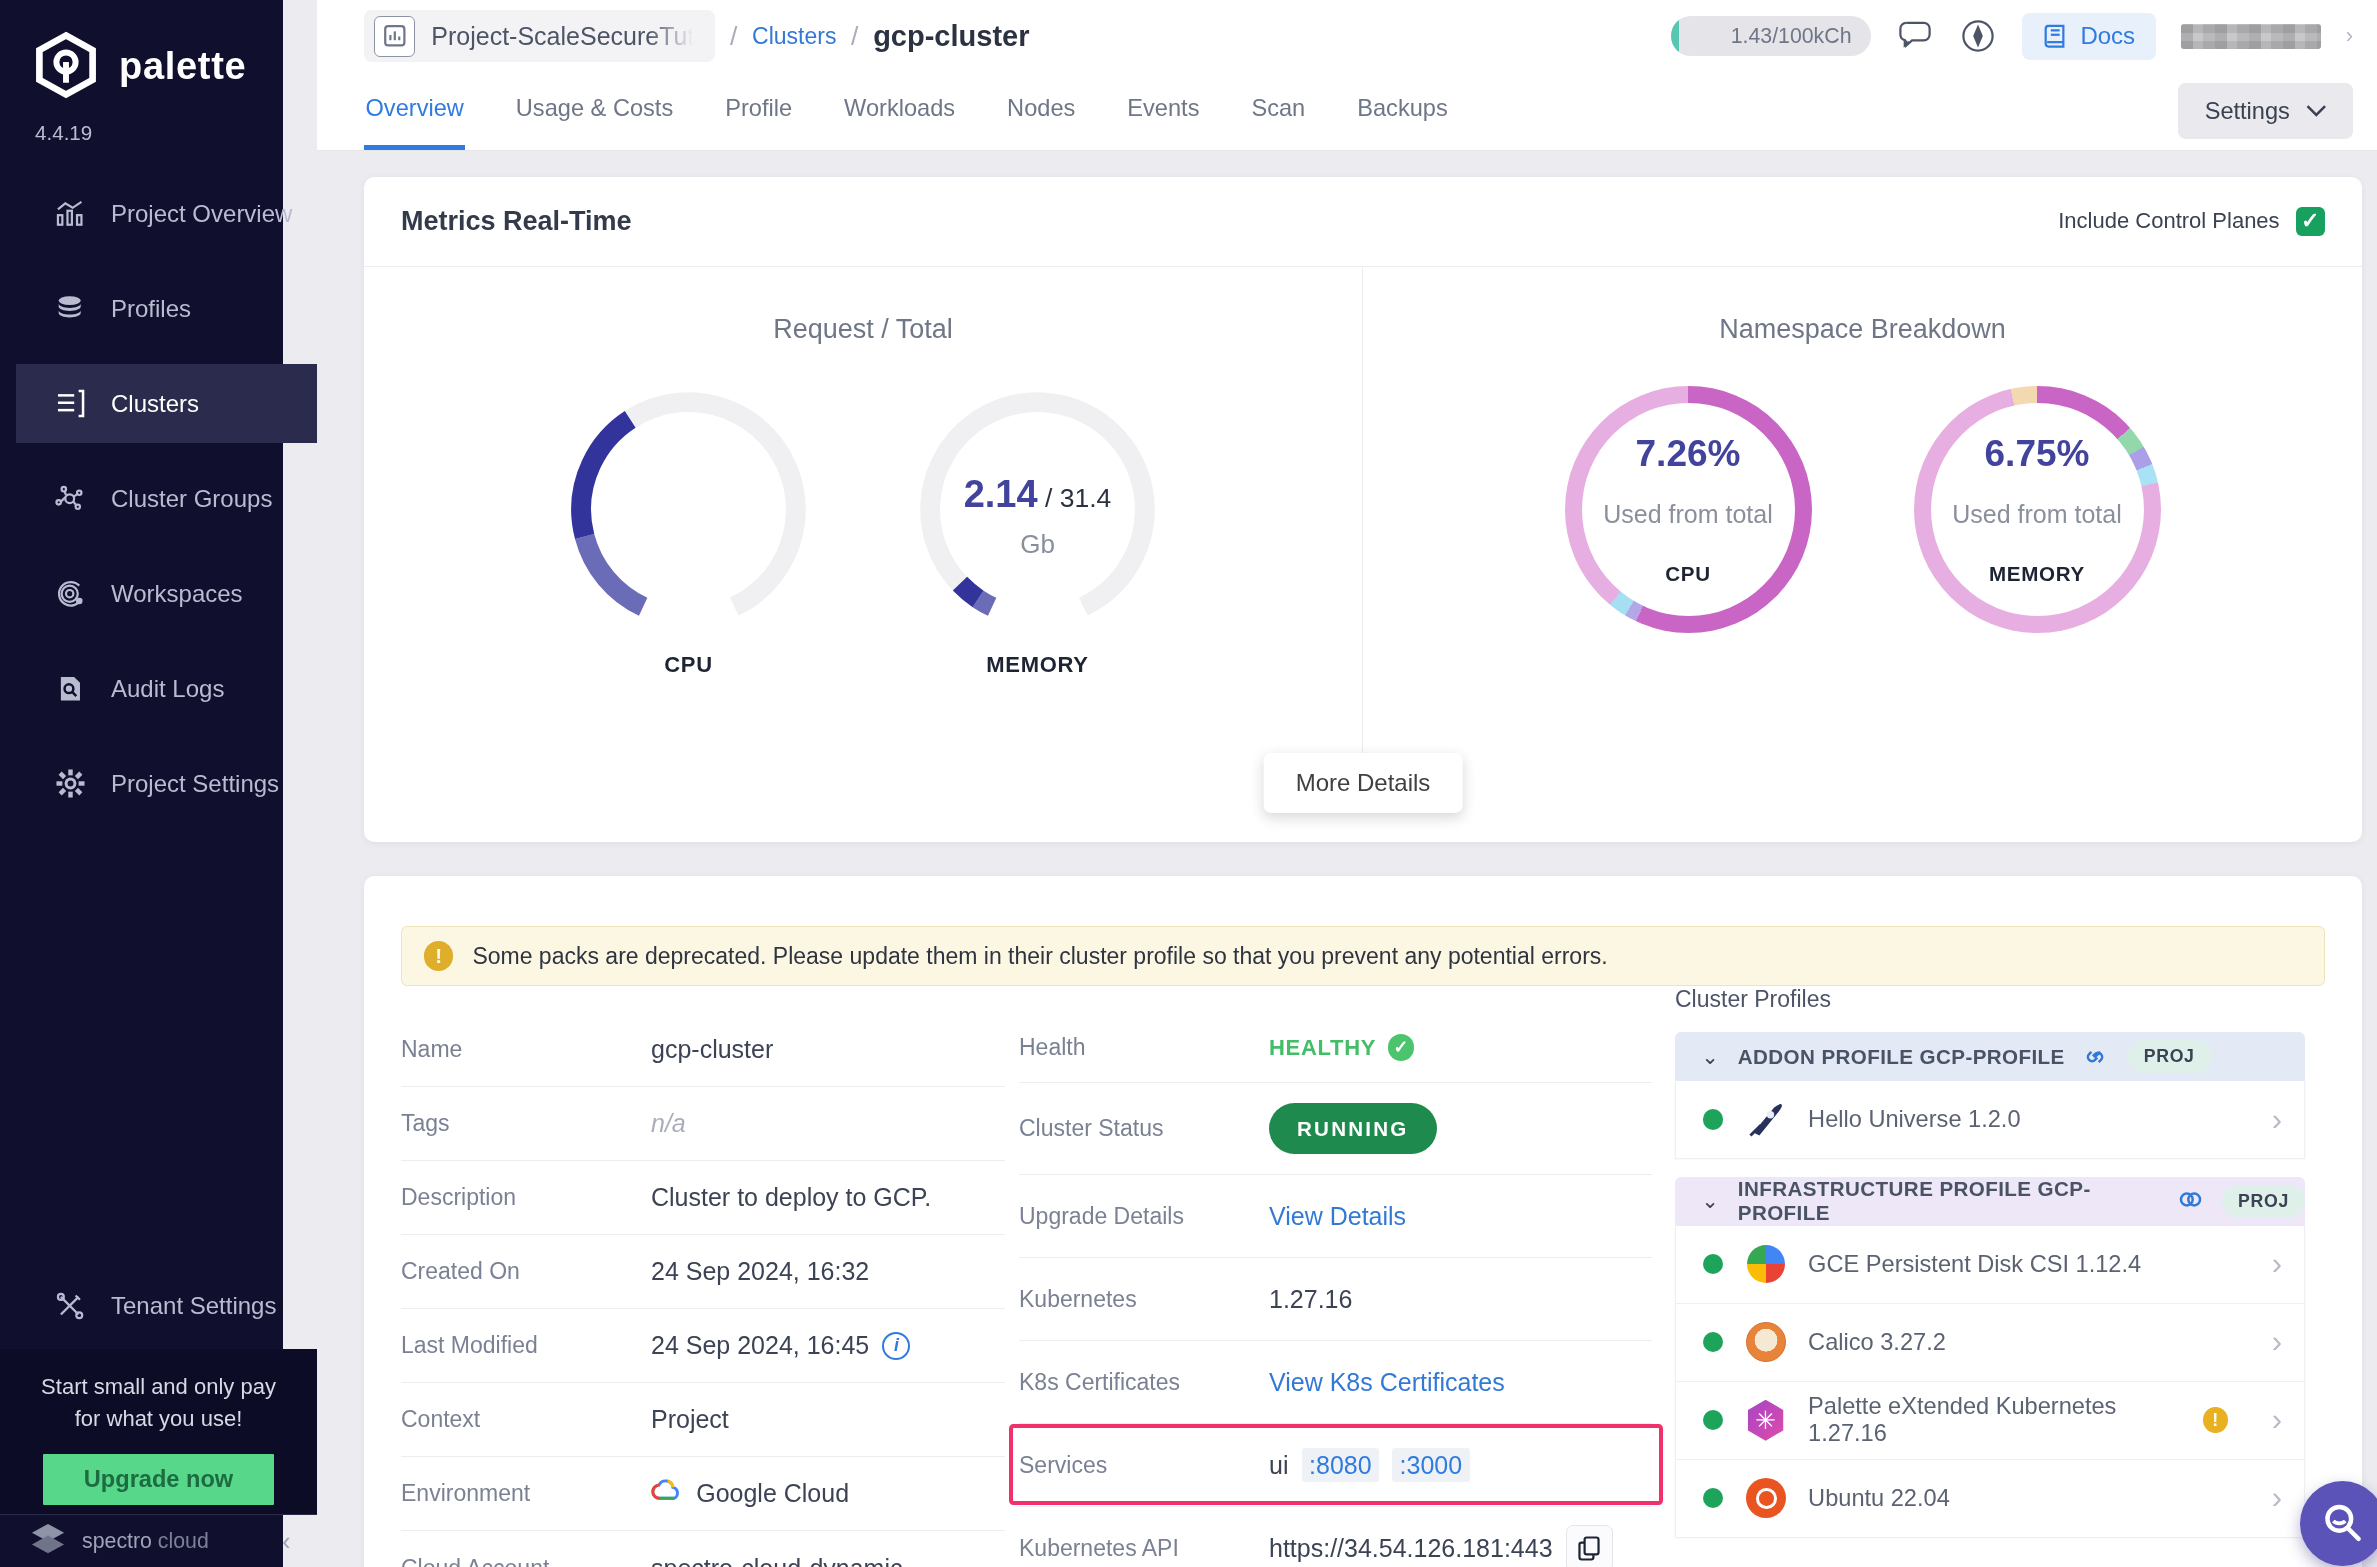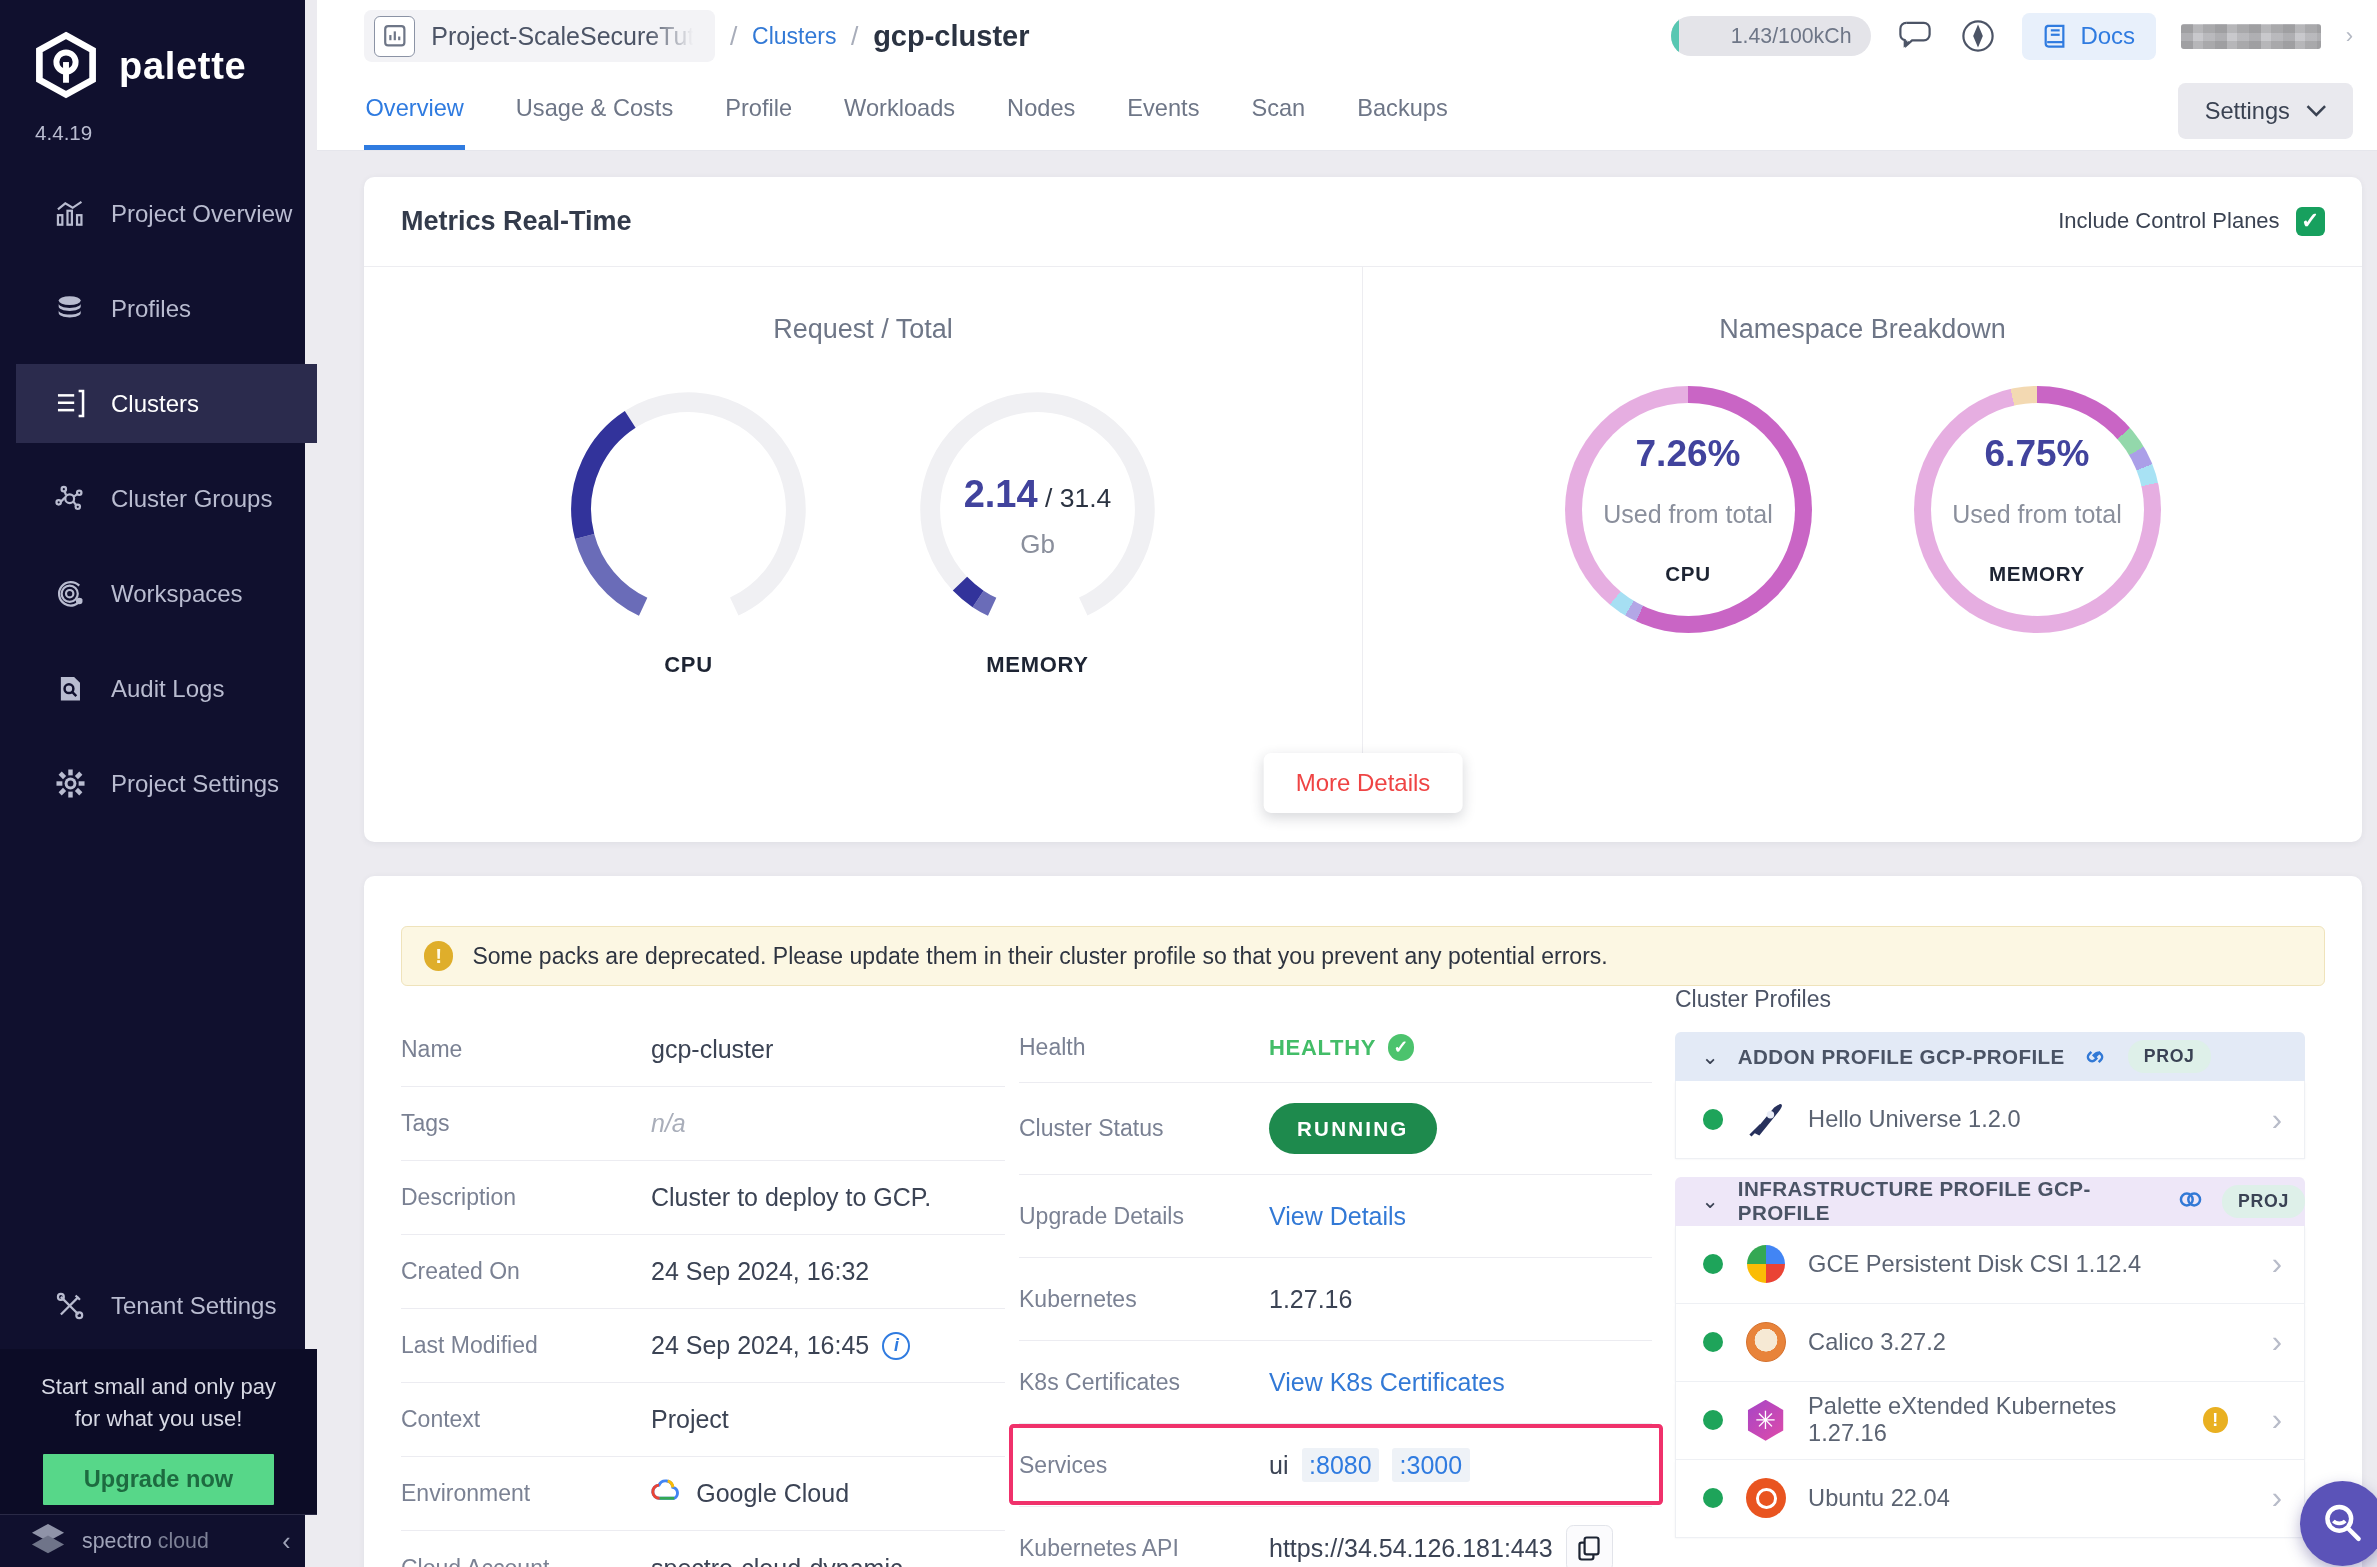--- a/index.html
+++ b/index.html
@@ -1,20 +1,20 @@
 <!DOCTYPE html>
 <html style="font-size:11.8px"><head>
 <meta charset="utf-8">
 <style>
   * { margin:0; padding:0; box-sizing:border-box; }
   html,body { width:2377px; height:1568px; overflow:hidden; }
   body { font-family:"Liberation Sans", sans-serif; background:#ecebf0; color:#3b4354; position:relative; }
 
   
-  .sidebar { position:absolute; left:0; top:0; width:305px; height:1568px; background:#10102e; z-index:5; }
+  .sidebar { position:absolute; left:0; top:0; width:283px; height:1568px; background:#10102e; z-index:5; }
   .brand-row { display:flex; align-items:center; gap:19px; padding:31px 0 0 32px; }
   .brand-name { color:#ffffff; font-size:38px; font-weight:700; letter-spacing:0.7px; }
   .version { color:#b9bcd0; font-size:20.6px; padding:19px 0 0 35px; }
   .nav { position:absolute; top:174px; left:0; width:317px; }
   .nav-item { display:flex; align-items:center; gap:25px; height:79px; padding-left:38px; cursor:pointer; margin-bottom:16px;margin-left:16px; }
   .nav-item .lbl { color:#b9bcd0; font-size:24px; }
   .nav-item.active { background:#2b2b4d; }
   .nav-item.active .lbl { color:#ffffff; }
   .nav-icon { width:32px; height:32px; display:flex; align-items:center; justify-content:center; }
   .tenant-item { position:absolute; top:1266px; left:0; width:317px; }
@@ -74,21 +74,21 @@
   .g-label { text-align:center; font-size:22px; font-weight:700; color:#1d2433; margin-top:19px; letter-spacing:0.7px; }
 
   .donut-wrap { width:247px; }
   .donut { position:relative; width:247px; height:247px; border-radius:50%; }
   .donut .hole { position:absolute; left:17px; top:17px; width:213px; height:213px; background:#ffffff; border-radius:50%; }
   .donut-center { position:absolute; left:0; top:0; width:247px; height:247px; display:flex; flex-direction:column; align-items:center; justify-content:center; gap:25px; }
   .d-val { font-size:37px; font-weight:700; color:#41439d; }
   .d-cap { font-size:25px; color:#8a8f9c; }
   .d-label { font-size:20.6px; font-weight:700; color:#1d2433; letter-spacing:0.7px; margin-top:7.4px; }
 
-  .more-details { position:absolute; left:50%; transform:translateX(-50%); bottom:29.4px; background:#ffffff; border:none; border-radius:7.4px; box-shadow:0 4.4px 13.2px rgba(40,45,60,.18); font-size:24px; color:#ef4444; font-family:inherit; padding:16px 32px; cursor:pointer; }
+  .more-details { position:absolute; left:50%; transform:translateX(-50%); bottom:29.4px; background:#ffffff; border:none; border-radius:7.4px; box-shadow:0 4.4px 13.2px rgba(40,45,60,.18); font-size:24px; color:#404040; font-family:inherit; padding:16px 32px; cursor:pointer; }
 
   .details-card { top:876px; height:729px; }
   .warning { position:absolute; left:37px; top:50px; width:1924px; height:60px; background:#fcf7e3; border:1.5px solid #efe3bb; border-radius:5.9px; display:flex; align-items:center; gap:19px; padding:0 22px; }
   .warn-ic { width:29.4px; height:29.4px; border-radius:50%; background:#dfae2b; color:#fffbe9; font-weight:700; font-size:20.6px; display:flex; align-items:center; justify-content:center; flex:0 0 auto; }
   .warning .wtext { font-size:23px; color:#2e3440; }
 
   .col-left { position:absolute; left:37px; top:137px; width:604px; }
   .col-mid { position:absolute; left:655px; top:137px; width:633px; }
   .drow { display:flex; align-items:center; min-height:74px; border-bottom:0.7px solid #ececf1; }
   .drow:last-child { border-bottom:none; }

